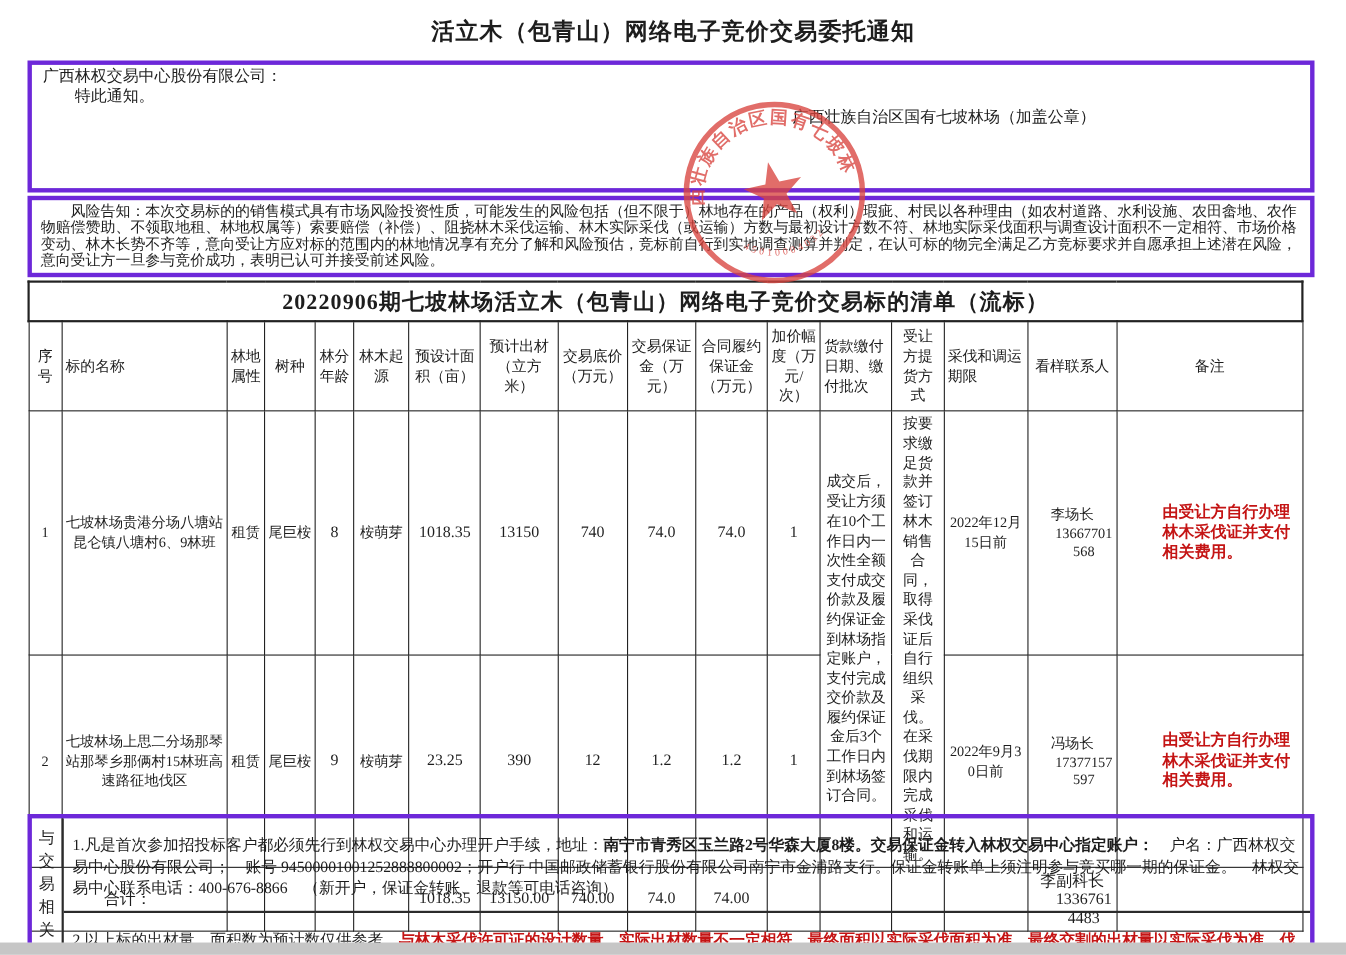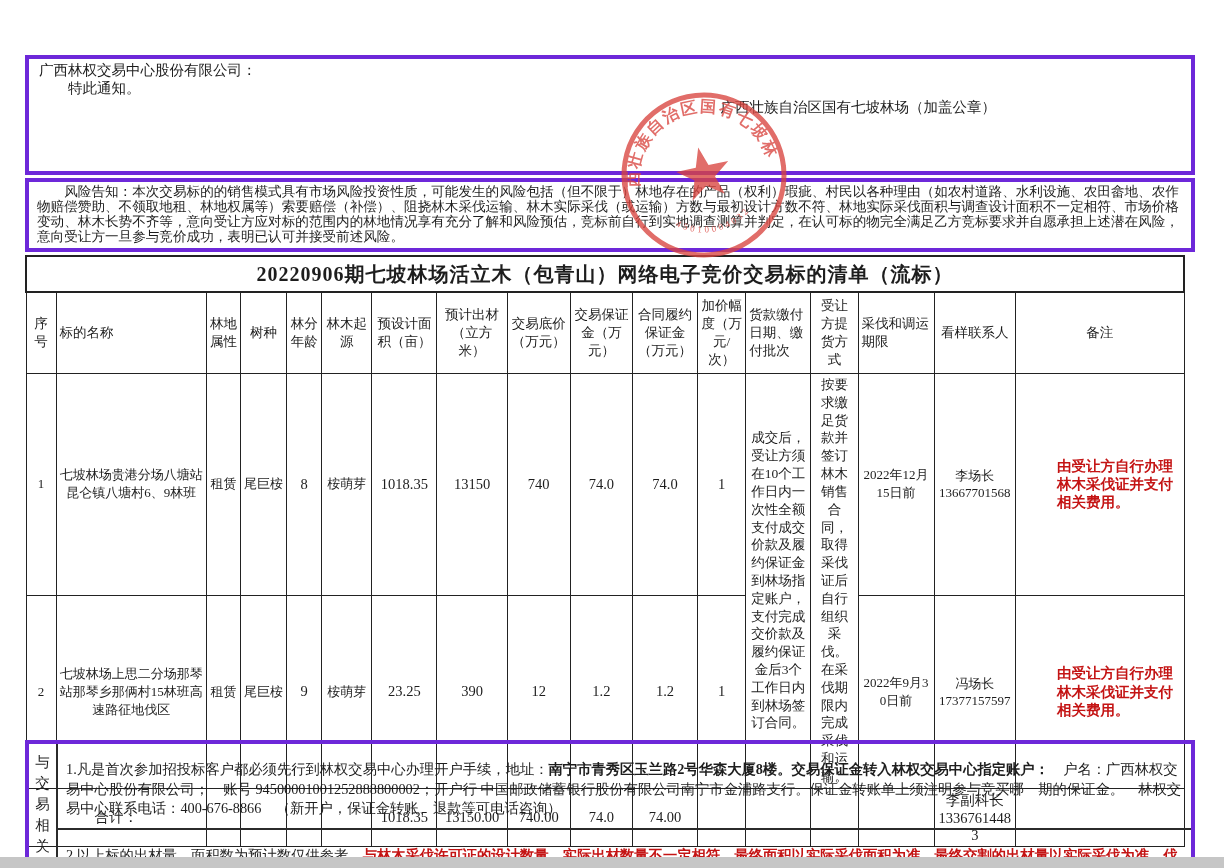--- a/index.html
+++ b/index.html
@@ -24,37 +24,38 @@
                 vertical-align:middle;font-weight:normal;overflow:hidden;word-break:break-all;}
   table.listing .ttl{border:2px solid #222;font-size:20px;font-weight:bold;letter-spacing:1px;height:30px;}
   table.listing tr.hdr td{height:76px;font-size:13.5px;}
   table.listing td.num{font-size:14.5px;}
   table.listing td.red{color:#c41414;font-weight:bold;text-align:left;font-size:14.5px;line-height:1.25;padding-left:41px;}
   table.listing td.longtxt{text-align:center;font-size:13.5px;line-height:1.32;vertical-align:middle;}
   table.listing tr.r1 td{height:173px;}
   table.listing tr.r2 td{height:150px;}
   table.listing tr.sum td{height:40px;font-size:14.5px;}
   .contact-name{display:block;}
-  .contact-phone{display:block;}
+  .contact-phone{display:block;margin-left:21px;}
   
   .notes{top:740px;height:170px;display:flex;padding:0;}
   .notes .side{width:27px;border-right:2px solid #2b2b2b;display:flex;align-items:flex-start;justify-content:center;}
   .vlabel{width:16px;margin-top:8px;word-break:break-all;line-height:21px;font-size:14.5px;text-align:center;}
   .notes .ncontent{flex:1;display:flex;flex-direction:column;}
   .note{padding:16px 8px;font-size:14.3px;line-height:19.5px;}
   .note1{border-bottom:2px solid #2b2b2b;min-height:52px;}
   .nbold{font-weight:bold;}
   .nred{color:#c41414;font-weight:bold;}
   .seal-txt{fill:#d9453f;}
 </style>
 </head>
 <body>
 
 <div class="page">
 
+  <div class="doc-title">活立木（包青山）网络电子竞价交易委托通知</div>
 
   <div class="box box1">
     <div>广西林权交易中心股份有限公司：</div>
     <div class="indent">特此通知。</div>
     <div class="sig-line">广西壮族自治区国有七坡林场（加盖公章）</div>
   </div>
 
   <svg class="seal" viewBox="0 0 178 178" xmlns="http://www.w3.org/2000/svg">
     <defs>
       <path id="arcTop" d="M 23,92 A 66,66 0 1 1 155,92"></path>

